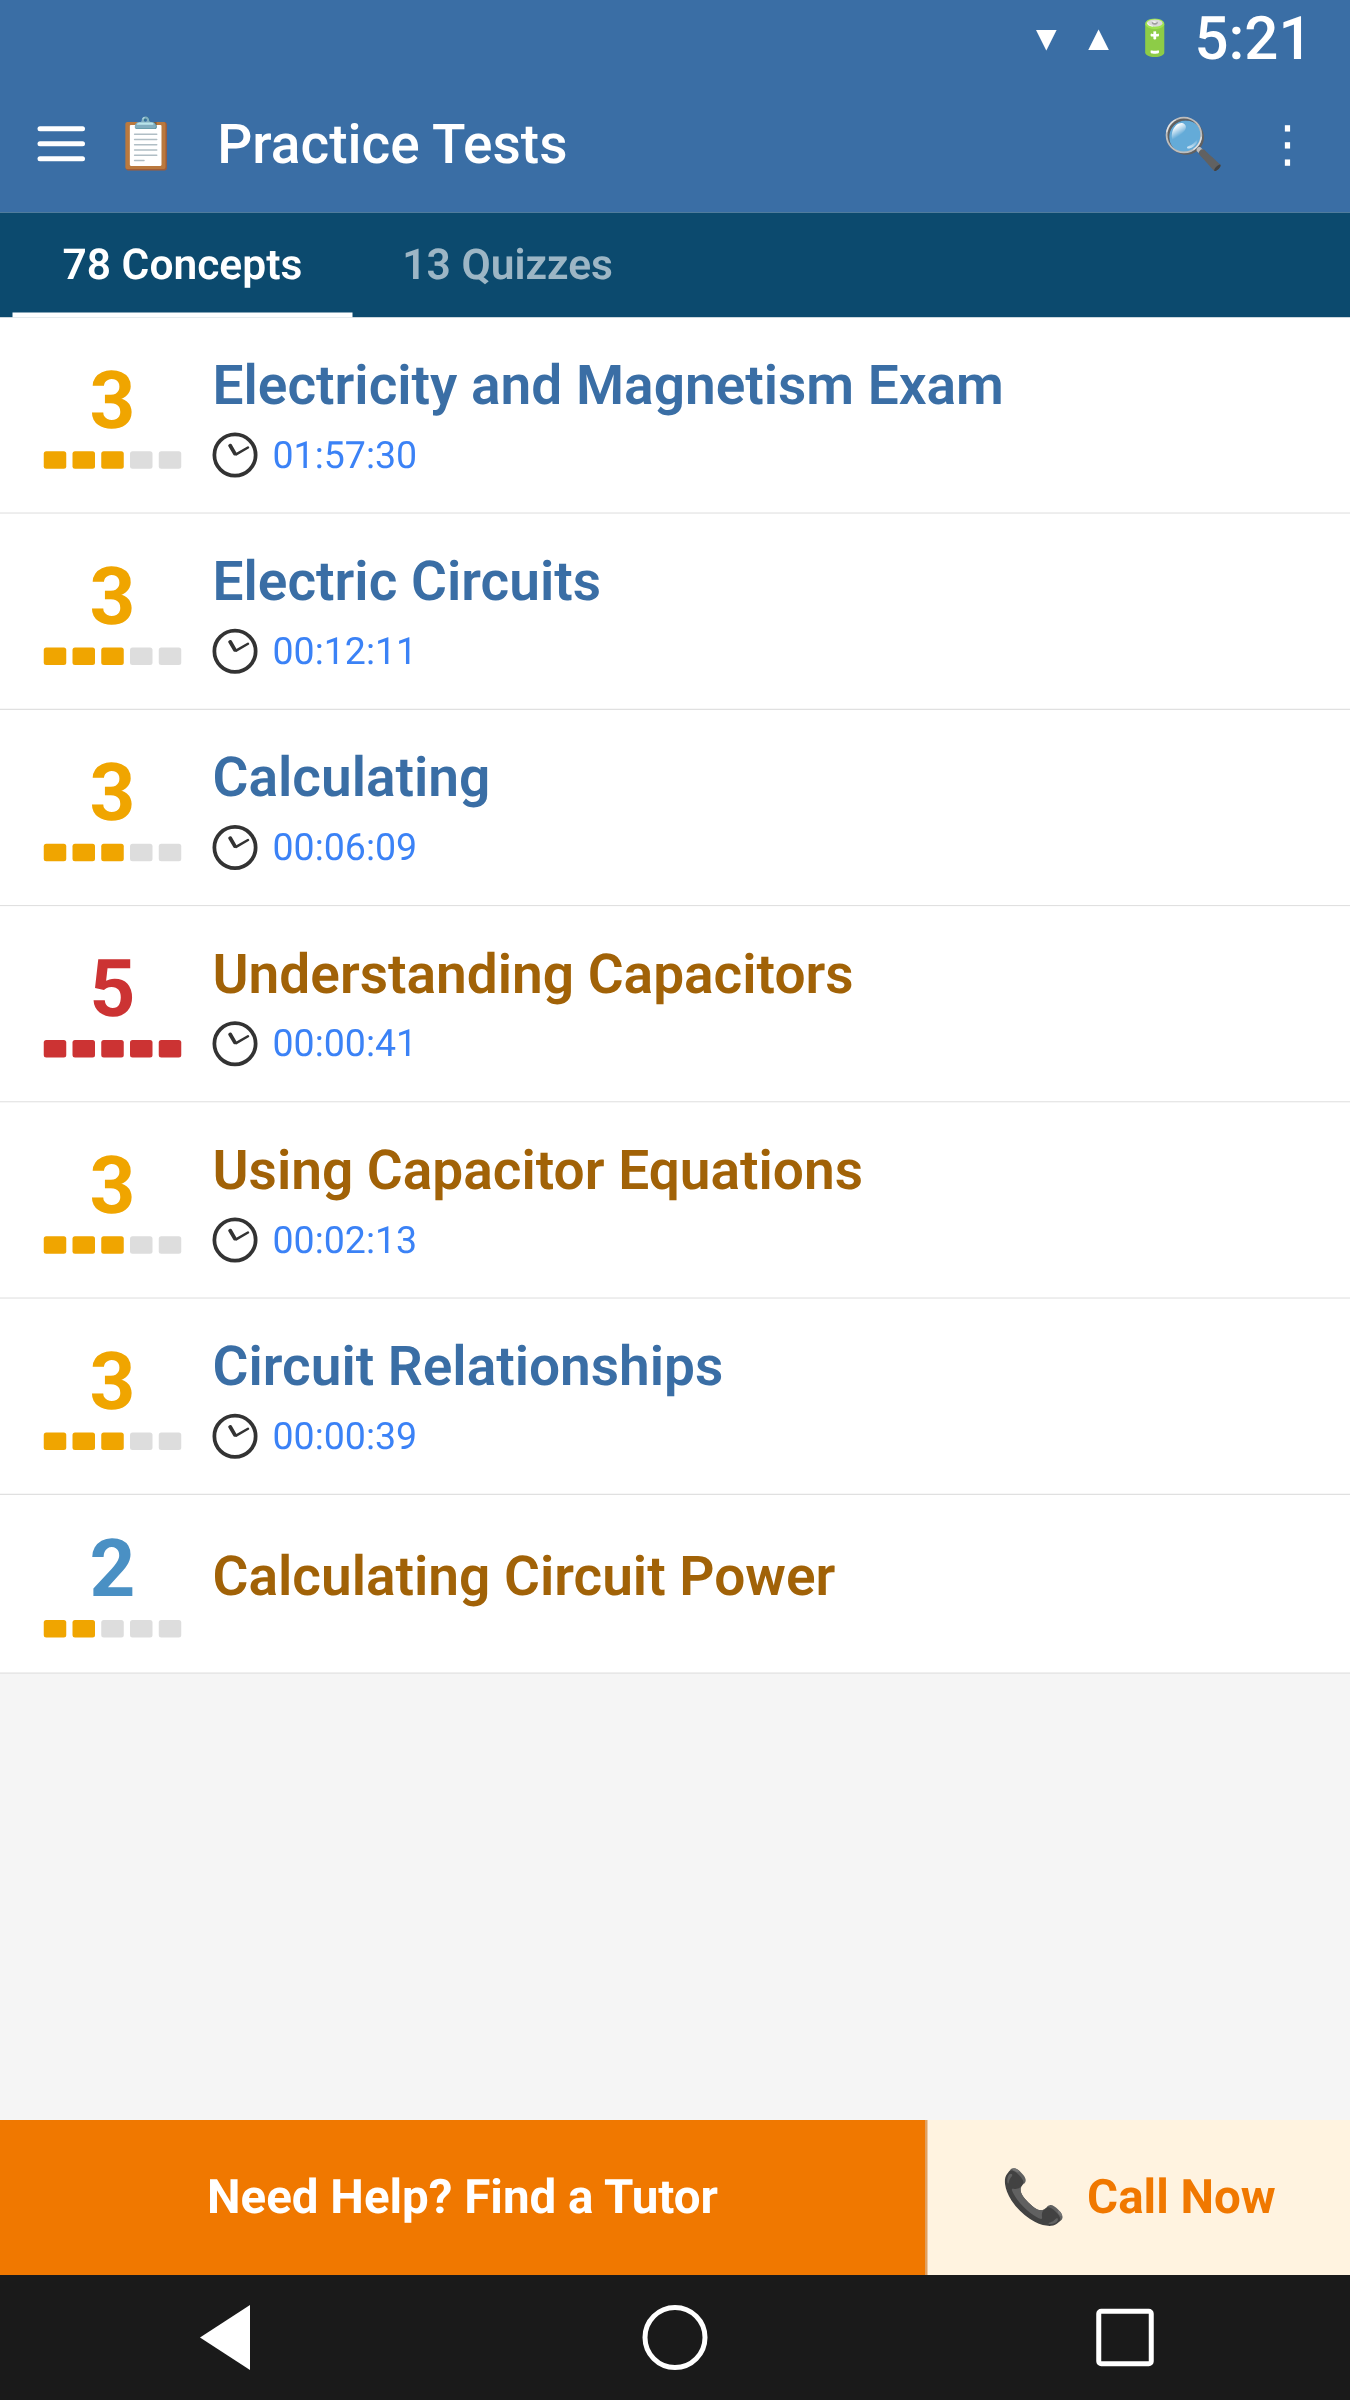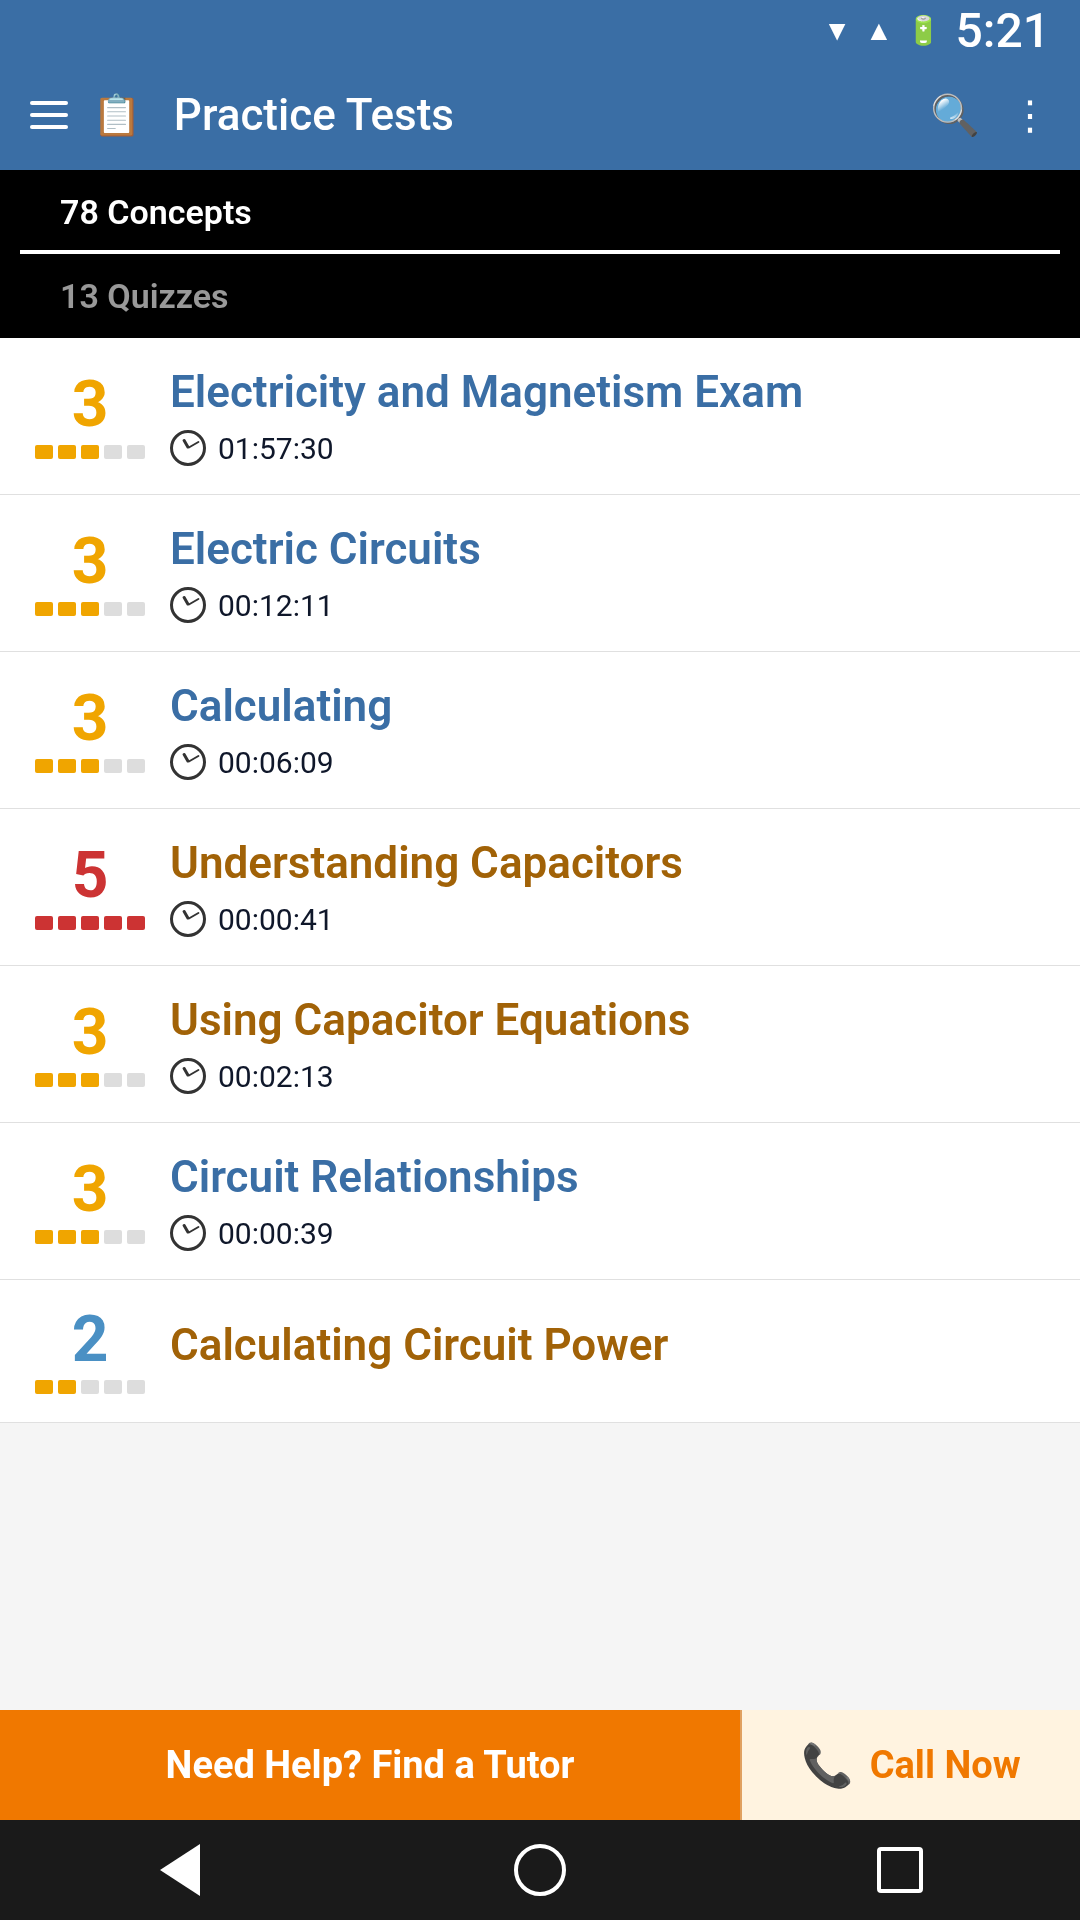--- a/index.html
+++ b/index.html
@@ -79,25 +79,24 @@
       gap: 30px;
     }
     .action-icon {
       color: white;
       font-size: 40px;
       cursor: pointer;
     }
 
     
     .tabs {
-      background: #000000;
+      background: #0c4a6e;
       display: flex;
       border-bottom: none;
-      padding: 0 20px;
-      flex-direction: column;
+      padding: 0 10px;
     }
     .tab {
       padding: 22px 40px;
       font-size: 34px;
       font-weight: 600;
       cursor: pointer;
       position: relative;
     }
     .tab.active {
       color: white;
@@ -168,21 +167,21 @@
       font-size: 44px;
       font-weight: 600;
       margin-bottom: 12px;
     }
     .item-title.blue { color: #3a6ea5; }
     .item-title.dark { color: #a16207; }
     .item-time {
       display: flex;
       align-items: center;
       gap: 12px;
-      color: #0f172a;
+      color: #3b82f6;
       font-size: 30px;
     }
     .clock-icon {
       width: 36px;
       height: 36px;
       border: 3px solid #333;
       border-radius: 50%;
       display: inline-flex;
       align-items: center;
       justify-content: center;
@@ -206,21 +205,21 @@
       width: 2px;
       height: 13px;
       bottom: 50%;
       left: calc(50% - 1px);
       transform: rotate(60deg);
     }
 
     
     .bottom-banner {
       display: flex;
-      height: 110px;
+      height: 124px;
       flex-shrink: 0;
     }
     .banner-find {
       background: #f07800;
       flex: 1;
       display: flex;
       align-items: center;
       justify-content: center;
       color: white;
       font-size: 38px;

